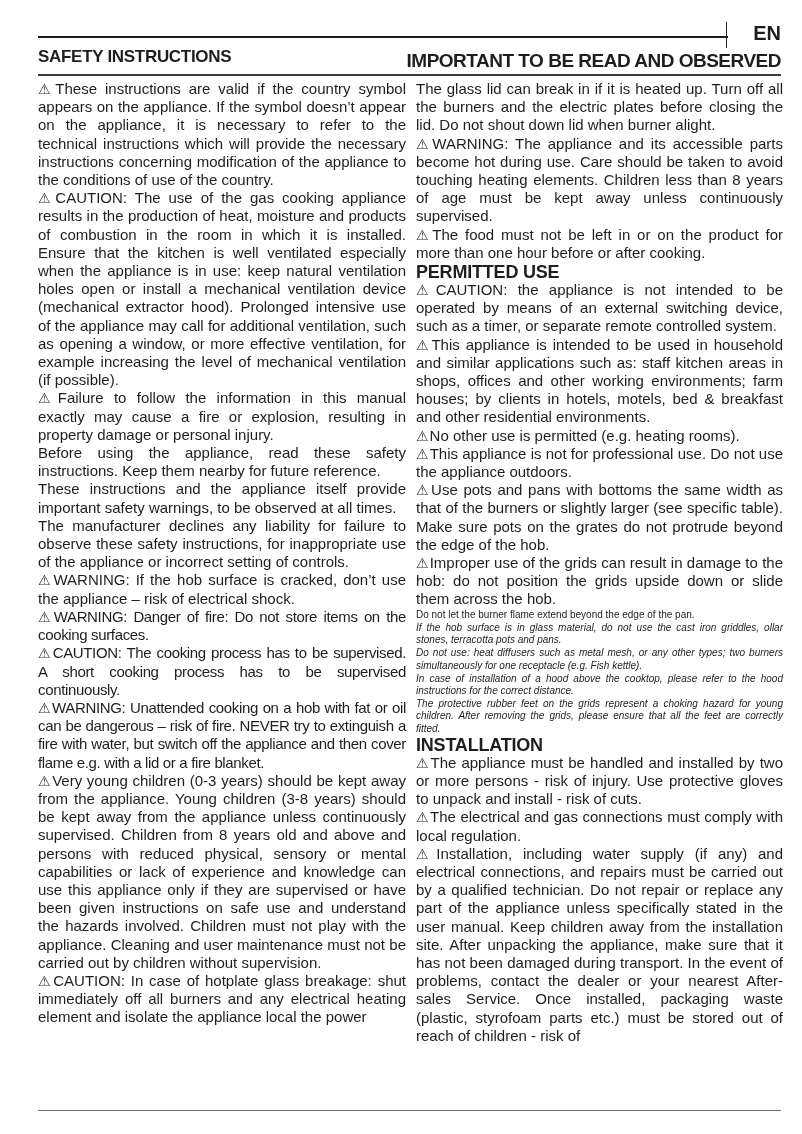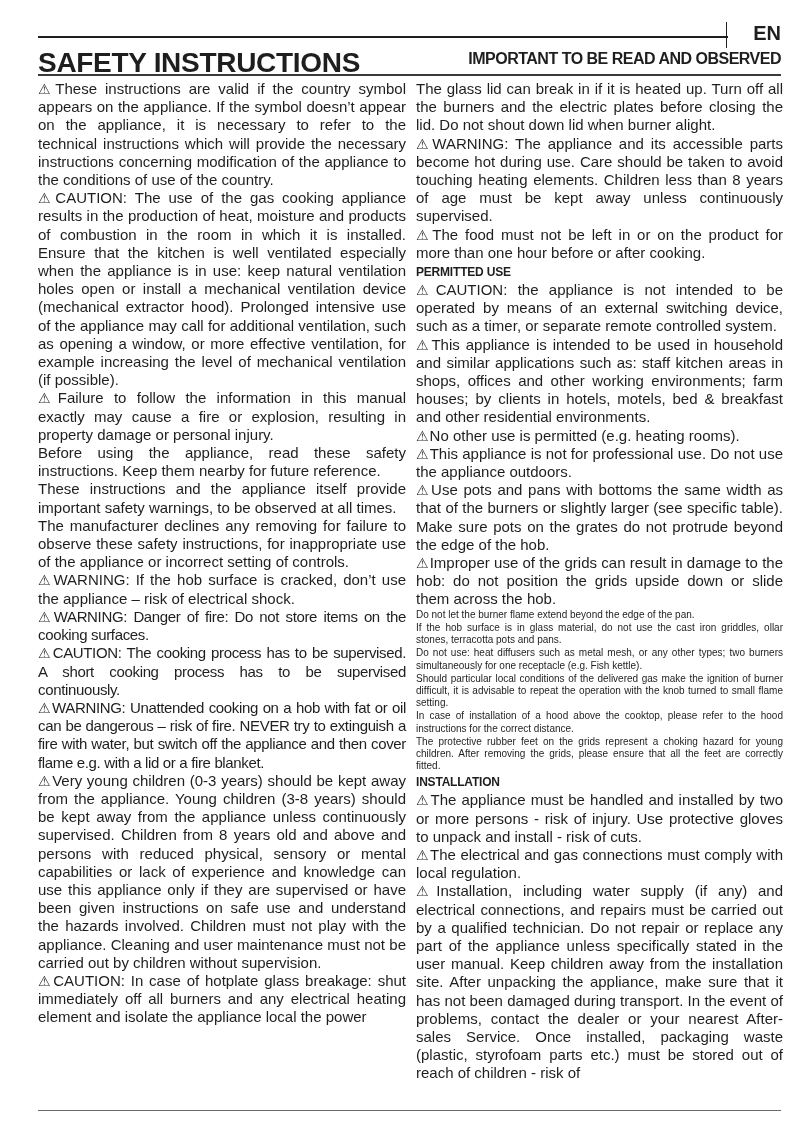--- a/index.html
+++ b/index.html
@@ -1,52 +1,52 @@
 <!DOCTYPE html>
 <html><head>
 <meta charset="utf-8">
 <style>
   html, body { margin: 0; padding: 0; background: #ffffff; }
   body { width: 802px; height: 1134px; position: relative; overflow: hidden;
          font-family: "Liberation Sans", "DejaVu Sans", sans-serif; color: #1e1e1e; }
   .top-rule { position: absolute; left: 38px; top: 36px; width: 690px; height: 2px; background: #1e1e1e; }
   .en-tick { position: absolute; left: 726px; top: 22px; width: 1px; height: 26px; background: #1e1e1e; }
   .en-label { position: absolute; right: 21px; top: 22px; font-size: 20px; font-weight: bold; letter-spacing: 0px; }
-  .title { position: absolute; left: 38px; top: 47px; font-size: 28px; font-weight: bold; letter-spacing: -0.3px; }
-  .subtitle { position: absolute; right: 21px; top: 50px; font-size: 16px; font-weight: bold; letter-spacing: -0.5px; }
+  .title { position: absolute; left: 38px; top: 47px; font-size: 17px; font-weight: bold; letter-spacing: -0.3px; }
+  .subtitle { position: absolute; right: 21px; top: 50px; font-size: 19px; font-weight: bold; letter-spacing: -0.5px; }
   .header-rule { position: absolute; left: 38px; top: 74px; width: 743px; height: 2px; background: #3a3a3a; }
   .bottom-rule { position: absolute; left: 38px; top: 1110px; width: 743px; height: 1px; background: #6b6b6b; }
 
   .col { position: absolute; top: 80px; width: 368px; font-size: 15px; line-height: 18.2px; }
   .col.left { left: 38px; }
   .col.right { left: 416px; width: 367px; }
   .para { margin: 0; text-align: justify; hyphens: none; }
   .warn::before { content: "\26A0"; font-size: 14px; margin-right: 1px; font-weight: normal; }
-  .heading { margin: 2px 0 0 0; font-size: 12px; font-weight: bold; line-height: 17px; letter-spacing: -0.2px; }
+  .heading { margin: 2px 0 0 0; font-size: 18px; font-weight: bold; line-height: 17px; letter-spacing: -0.2px; }
   .small { margin: 0; font-size: 10px; line-height: 12.2px; text-align: justify; }
-  .small + .small { margin-top: 1px; }
+  .small + .small { margin-top: 1px; font-style: italic; }
   .tight { letter-spacing: -0.35px; }
 </style>
 </head>
 <body>
 
 <div class="top-rule"></div>
 <div class="en-tick"></div>
 <div class="en-label">EN</div>
 <h1 class="title" style="margin:0">SAFETY INSTRUCTIONS</h1>
 <div class="subtitle">IMPORTANT TO BE READ AND OBSERVED</div>
 <div class="header-rule"></div>
 
 <div class="col left">
   <p class="para warn">These instructions are valid if the country symbol appears on the appliance. If the symbol doesn’t appear on the appliance, it is necessary to refer to the technical instructions which will provide the necessary instructions concerning modification of the appliance to the conditions of use of the country.</p>
   <p class="para warn">CAUTION: The use of the gas cooking appliance results in the production of heat, moisture and products of combustion in the room in which it is installed. Ensure that the kitchen is well ventilated especially when the appliance is in use: keep natural ventilation holes open or install a mechanical ventilation device (mechanical extractor hood). Prolonged intensive use of the appliance may call for additional ventilation, such as opening a window, or more effective ventilation, for example increasing the level of mechanical ventilation (if possible).</p>
   <p class="para warn">Failure to follow the information in this manual exactly may cause a fire or explosion, resulting in property damage or personal injury.</p>
   <p class="para">Before using the appliance, read these safety instructions. Keep them nearby for future reference.</p>
   <p class="para">These instructions and the appliance itself provide important safety warnings, to be observed at all times.</p>
-  <p class="para">The manufacturer declines any removing for failure to observe these safety instructions, for inappropriate use of the appliance or incorrect setting of controls.</p>
+  <p class="para">The manufacturer declines any liability for failure to observe these safety instructions, for inappropriate use of the appliance or incorrect setting of controls.</p>
   <p class="para warn">WARNING: If the hob surface is cracked, don’t use the appliance – risk of electrical shock.</p>
   <p class="para warn tight">WARNING: Danger of fire: Do not store items on the cooking surfaces.</p>
   <p class="para warn tight">CAUTION: The cooking process has to be supervised. A short cooking process has to be supervised continuously.</p>
   <p class="para warn tight">WARNING: Unattended cooking on a hob with fat or oil can be dangerous – risk of fire. NEVER try to extinguish a fire with water, but switch off the appliance and then cover flame e.g. with a lid or a fire blanket.</p>
   <p class="para warn">Very young children (0-3 years) should be kept away from the appliance. Young children (3-8 years) should be kept away from the appliance unless continuously supervised. Children from 8 years old and above and persons with reduced physical, sensory or mental capabilities or lack of experience and knowledge can use this appliance only if they are supervised or have been given instructions on safe use and understand the hazards involved. Children must not play with the appliance. Cleaning and user maintenance must not be carried out by children without supervision.</p>
   <p class="para warn">CAUTION: In case of hotplate glass breakage: shut immediately off all burners and any electrical heating element and isolate the appliance local the power</p>
 </div>
 
 <div class="col right">
   <p class="para">The glass lid can break in if it is heated up. Turn off all the burners and the electric plates before closing the lid. Do not shout down lid when burner alight.</p>
@@ -57,21 +57,20 @@
   <p class="para warn">CAUTION: the appliance is not intended to be operated by means of an external switching device, such as a timer, or separate remote controlled system.</p>
   <p class="para warn">This appliance is intended to be used in household and similar applications such as: staff kitchen areas in shops, offices and other working environments; farm houses; by clients in hotels, motels, bed &amp; breakfast and other residential environments.</p>
   <p class="para warn">No other use is permitted (e.g. heating rooms).</p>
   <p class="para warn">This appliance is not for professional use. Do not use the appliance outdoors.</p>
   <p class="para warn">Use pots and pans with bottoms the same width as that of the burners or slightly larger (see specific table). Make sure pots on the grates do not protrude beyond the edge of the hob.</p>
   <p class="para warn">Improper use of the grids can result in damage to the hob: do not position the grids upside down or slide them across the hob.</p>
 
   <p class="small">Do not let the burner flame extend beyond the edge of the pan.</p>
   <p class="small">If the hob surface is in glass material, do not use the cast iron griddles, ollar stones, terracotta pots and pans.</p>
   <p class="small">Do not use: heat diffusers such as metal mesh, or any other types; two burners simultaneously for one receptacle (e.g. Fish kettle).</p>
-  <p class="small">Should particular local conditions of the delivered gas make the ignition of burner difficult, it is advisable to repeat the operation with the knob turned to small flame setting.</p>
   <p class="small">In case of installation of a hood above the cooktop, please refer to the hood instructions for the correct distance.</p>
   <p class="small">The protective rubber feet on the grids represent a choking hazard for young children. After removing the grids, please ensure that all the feet are correctly fitted.</p>
 
   <h2 class="heading">INSTALLATION</h2>
   <p class="para warn">The appliance must be handled and installed by two or more persons - risk of injury. Use protective gloves to unpack and install - risk of cuts.</p>
   <p class="para warn">The electrical and gas connections must comply with local regulation.</p>
   <p class="para warn">Installation, including water supply (if any) and electrical connections, and repairs must be carried out by a qualified technician. Do not repair or replace any part of the appliance unless specifically stated in the user manual. Keep children away from the installation site. After unpacking the appliance, make sure that it has not been damaged during transport. In the event of problems, contact the dealer or your nearest After-sales Service. Once installed, packaging waste (plastic, styrofoam parts etc.) must be stored out of reach of children - risk of</p>
 </div>
 
 <div class="bottom-rule"></div>

